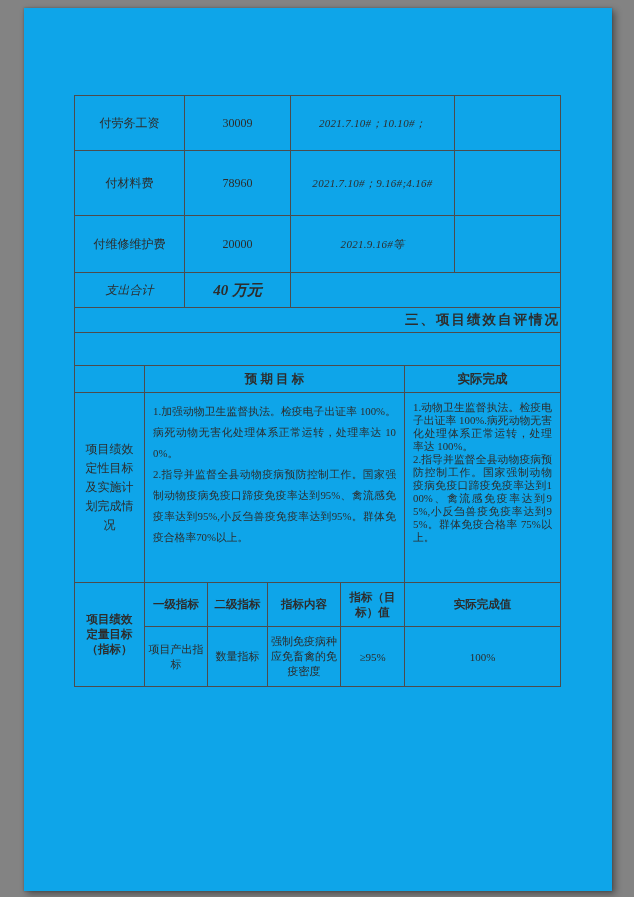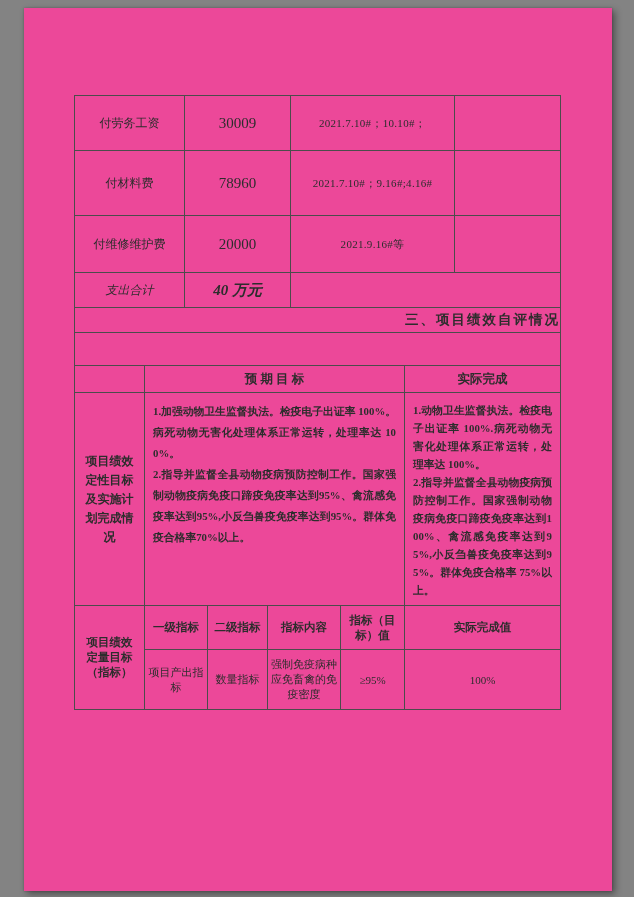--- a/index.html
+++ b/index.html
@@ -5,48 +5,48 @@
   * { margin:0; padding:0; box-sizing:border-box; }
   html,body { width:634px; height:897px; overflow:hidden; }
   body {
     background:#838383;
     font-family:"Liberation Serif","DejaVu Serif",serif;
     color:#2d2d2d;
     position:relative;
   }
   .page {
     position:absolute; left:24px; top:8px; width:588px; height:883px;
-    background:#ec4899;
+    background:#0ea5e9;
     box-shadow:3px 3px 7px rgba(0,0,0,0.40), 0 0 2px rgba(0,0,0,0.25);
   }
   .doc { position:absolute; left:50px; top:87px; width:486px; }
   table { border-collapse:collapse; table-layout:fixed; width:486px; }
   table + table { margin-top:-1px; }
   td {
     border:1px solid #4c4c4c;
     text-align:center; vertical-align:middle;
     font-size:12px; overflow:hidden; word-break:break-all;
   }
   .r1 td{height:55px} .r2 td{height:65px} .r3 td{height:57px} .r4 td{height:55px}
-  .dates { font-size:11px; letter-spacing:0.3px; }
-  .amount { font-size:15px; }
+  .dates { font-size:11px; letter-spacing:0.3px;font-style:italic; }
+  .amount { font-size:12px; }
   .total-row td { height:35px;font-style:italic; }
   .total-val { font-size:15px; font-weight:bold; }
   .section-row td { height:25px; font-weight:bold; font-size:13.5px; letter-spacing:2px;text-align:right; }
   .spacer-row td { height:33px; }
   .eval-head td { height:27px; font-weight:bold; font-size:12.5px; }
-  .eval-body td { height:190px;font-weight:bold; }
+  .eval-body td { height:190px; }
   .vlabel { white-space:pre-line; font-size:12px; }
   .qual-label { line-height:19px; }
   .goal-cell {
     text-align:justify; vertical-align:top;
     padding:8px 8px 6px 8px; font-size:10.8px; line-height:21px;
     white-space:pre-line;
   }
-  .actual-cell { line-height:18px; }
+  .actual-cell { line-height:13px; }
   .quant-label { line-height:30px; }
   .quant-head td { height:44px; font-weight:bold; font-size:11.5px; padding:2px; line-height:15px; }
   .quant-data td { height:60px; font-size:11px; padding:2px; }
   .content-cell { font-size:10.5px; line-height:15px; padding:2px 4px; }
 </style>
 </head>
 <body>
 
 <div class="page">
   <div class="doc">

